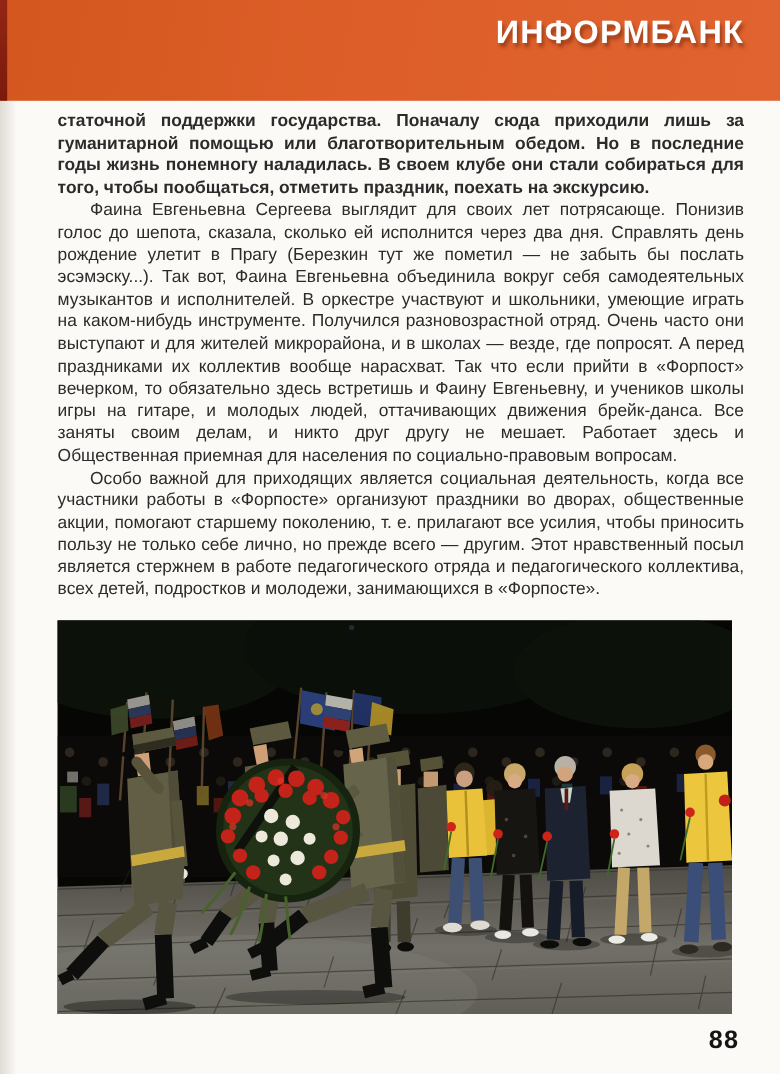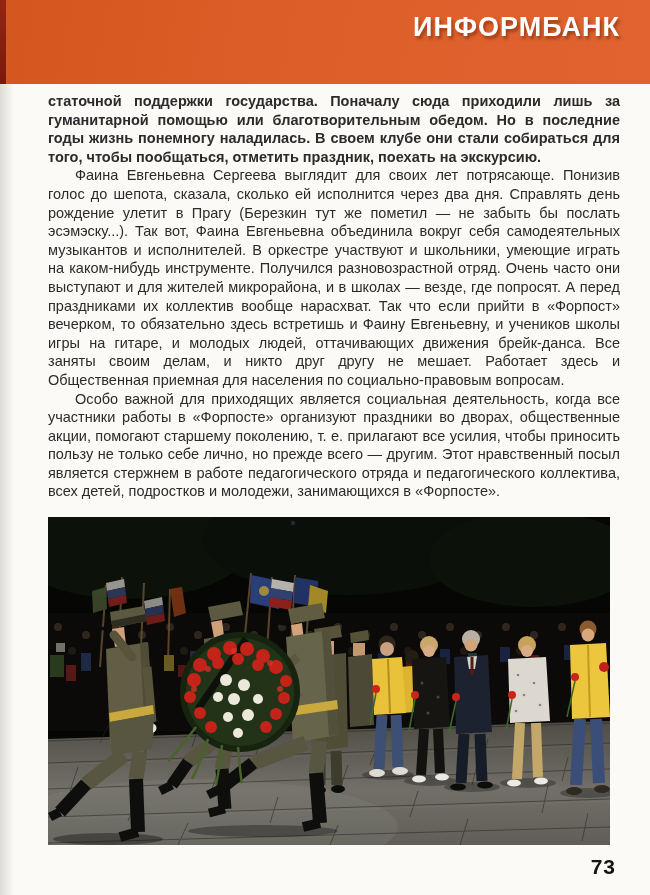--- a/index.html
+++ b/index.html
@@ -404,14 +404,14 @@
           <line x1="38" y1="267" x2="12" y2="295" stroke="#0e0e0c" stroke-width="13"></line>
           <line x1="12" y1="295" x2="2" y2="300" stroke="#0e0e0c" stroke-width="9"></line>
           <line x1="92" y1="235" x2="88" y2="262" stroke="#585540" stroke-width="15"></line>
           <line x1="88" y1="262" x2="90" y2="315" stroke="#0e0e0c" stroke-width="14"></line>
           <line x1="90" y1="315" x2="72" y2="320" stroke="#0e0e0c" stroke-width="10"></line>
         </g>
       </g>
     </svg>
   </figure>
 
-  <div class="page-number">73</div>
+  <div class="page-number">88</div>
 </div>
 
 </body></html>

